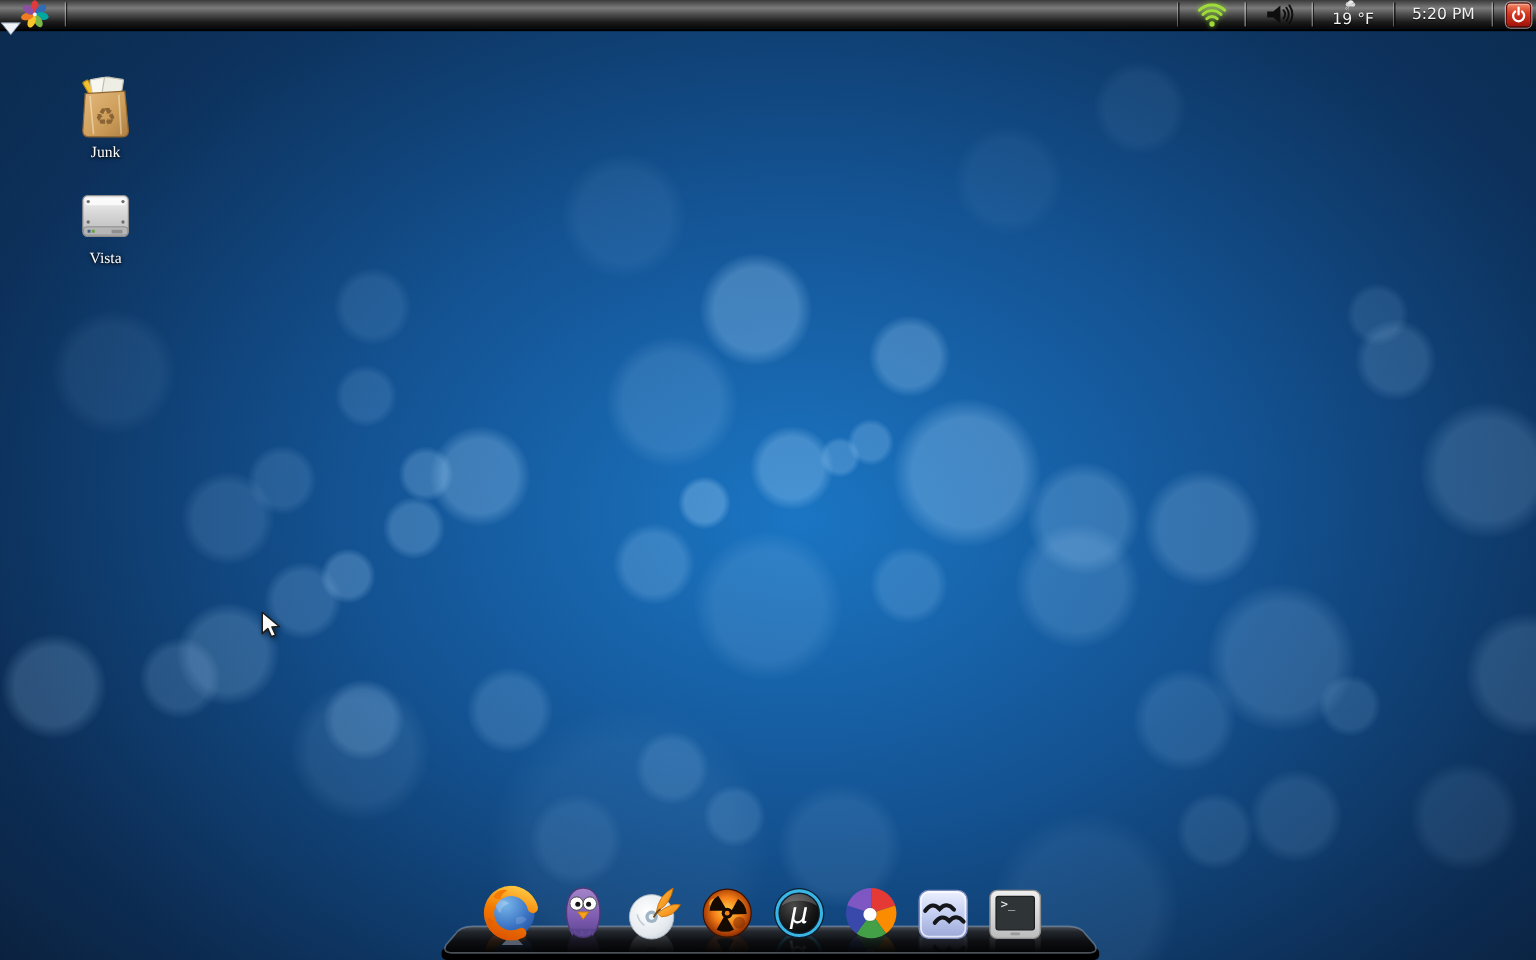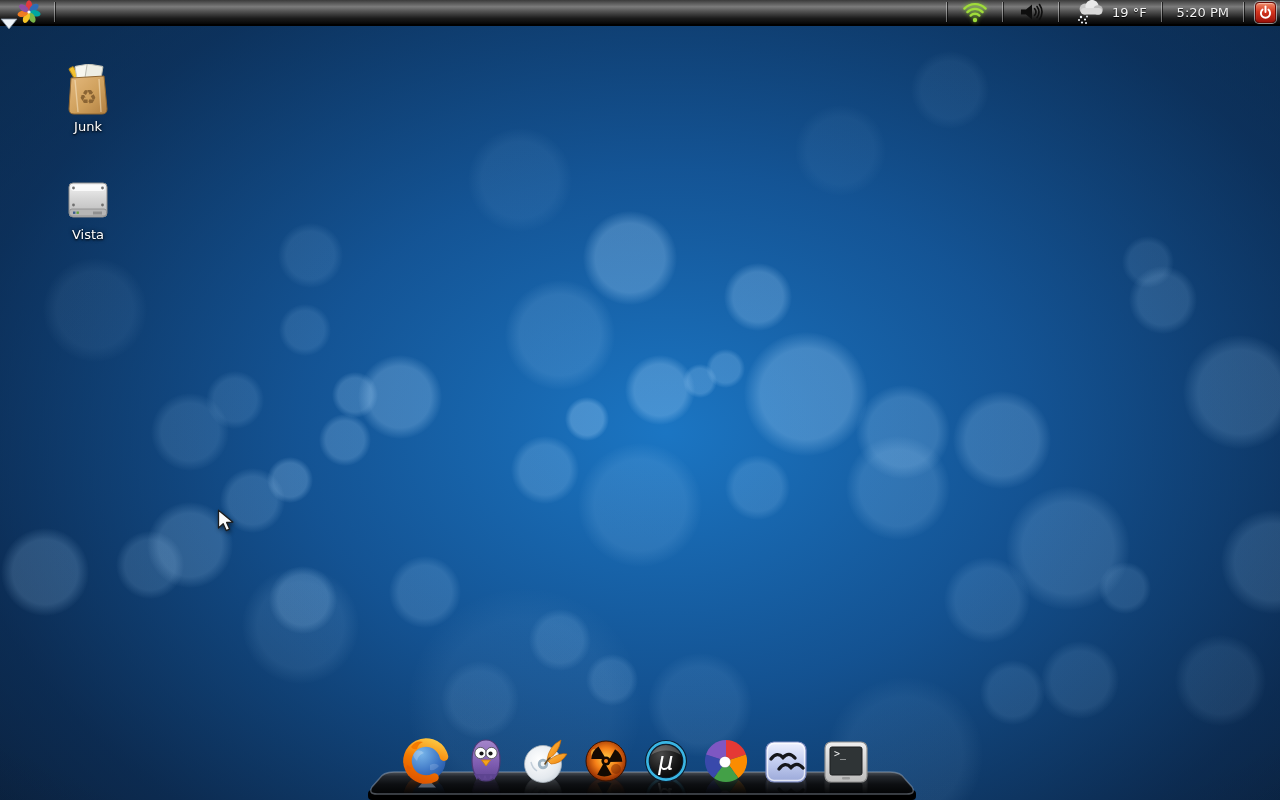--- a/index.html
+++ b/index.html
@@ -27,39 +27,40 @@
     background:linear-gradient(to bottom,#3a3a3a 0%, #7b7b7b 28%, #555555 46%, #1c1c1c 76%, #060606 100%);
     border-bottom:2px solid #000;
     display:flex; align-items:center;
     color:#f2f2f2; font-size:13px;
     text-shadow:0 1px 1px rgba(0,0,0,.9);
   }
   .p-sep { width:2px; height:20px; margin:0 2px;
     background:linear-gradient(to right, rgba(255,255,255,.38) 0 1px, rgba(0,0,0,.65) 1px 2px); }
   #menu-btn { margin-left:16px; margin-right:10px; width:26px; height:24px; display:flex; align-items:center; justify-content:center; cursor:pointer; }
   #tray { margin-left:auto; display:flex; align-items:center; height:100%; }
-  .tray-item { display:flex; align-items:center; justify-content:center; padding:0 12px; height:100%; }
+  .tray-item { display:flex; align-items:center; justify-content:center; padding:0 12px; height:100%;flex-direction:column; }
   #power-btn {
     width:21px; height:21px; margin:0 4px 0 8px; border-radius:4px;
     background:linear-gradient(to bottom,#f08a66 0%, #d5361f 45%, #9e120a 100%);
     border:1px solid #6f0b05;
     box-shadow:0 0 0 1px rgba(230,230,230,.6), inset 0 1px 1px rgba(255,255,255,.45);
     display:flex; align-items:center; justify-content:center;
   }
   #panel-expander { position:absolute; left:0; top:15px; z-index:60; }
 
   
   .desk-icon { position:absolute; width:84px; text-align:center; cursor:pointer; }
   .desk-icon .glyph { display:flex; justify-content:center; }
   .desk-icon .label {
     margin-top:3px; color:#fff; font-size:13px;
     text-shadow:0 1px 2px rgba(0,0,0,.95), 0 0 4px rgba(0,0,0,.7);
+    font-family:Liberation Serif, serif;
   }
   #icon-junk { left:46px; top:64px; }
-  #icon-vista { left:46px; top:176px; }
+  #icon-vista { left:46px; top:156px; }
 
   
   #dock { position:absolute; left:360px; top:726px; width:564px; height:74px; z-index:40; }
   #dock-shelf { position:absolute; left:0; top:0; }
   #dock-items { position:absolute; left:43px; top:6px; display:flex; gap:14px; }
   .dock-item { width:46px; height:52px; display:flex; align-items:flex-end; justify-content:center; cursor:pointer; }
   .dock-item svg {
     -webkit-box-reflect: below -10px linear-gradient(to bottom, rgba(0,0,0,0) 55%, rgba(255,255,255,.22));
   }
 

